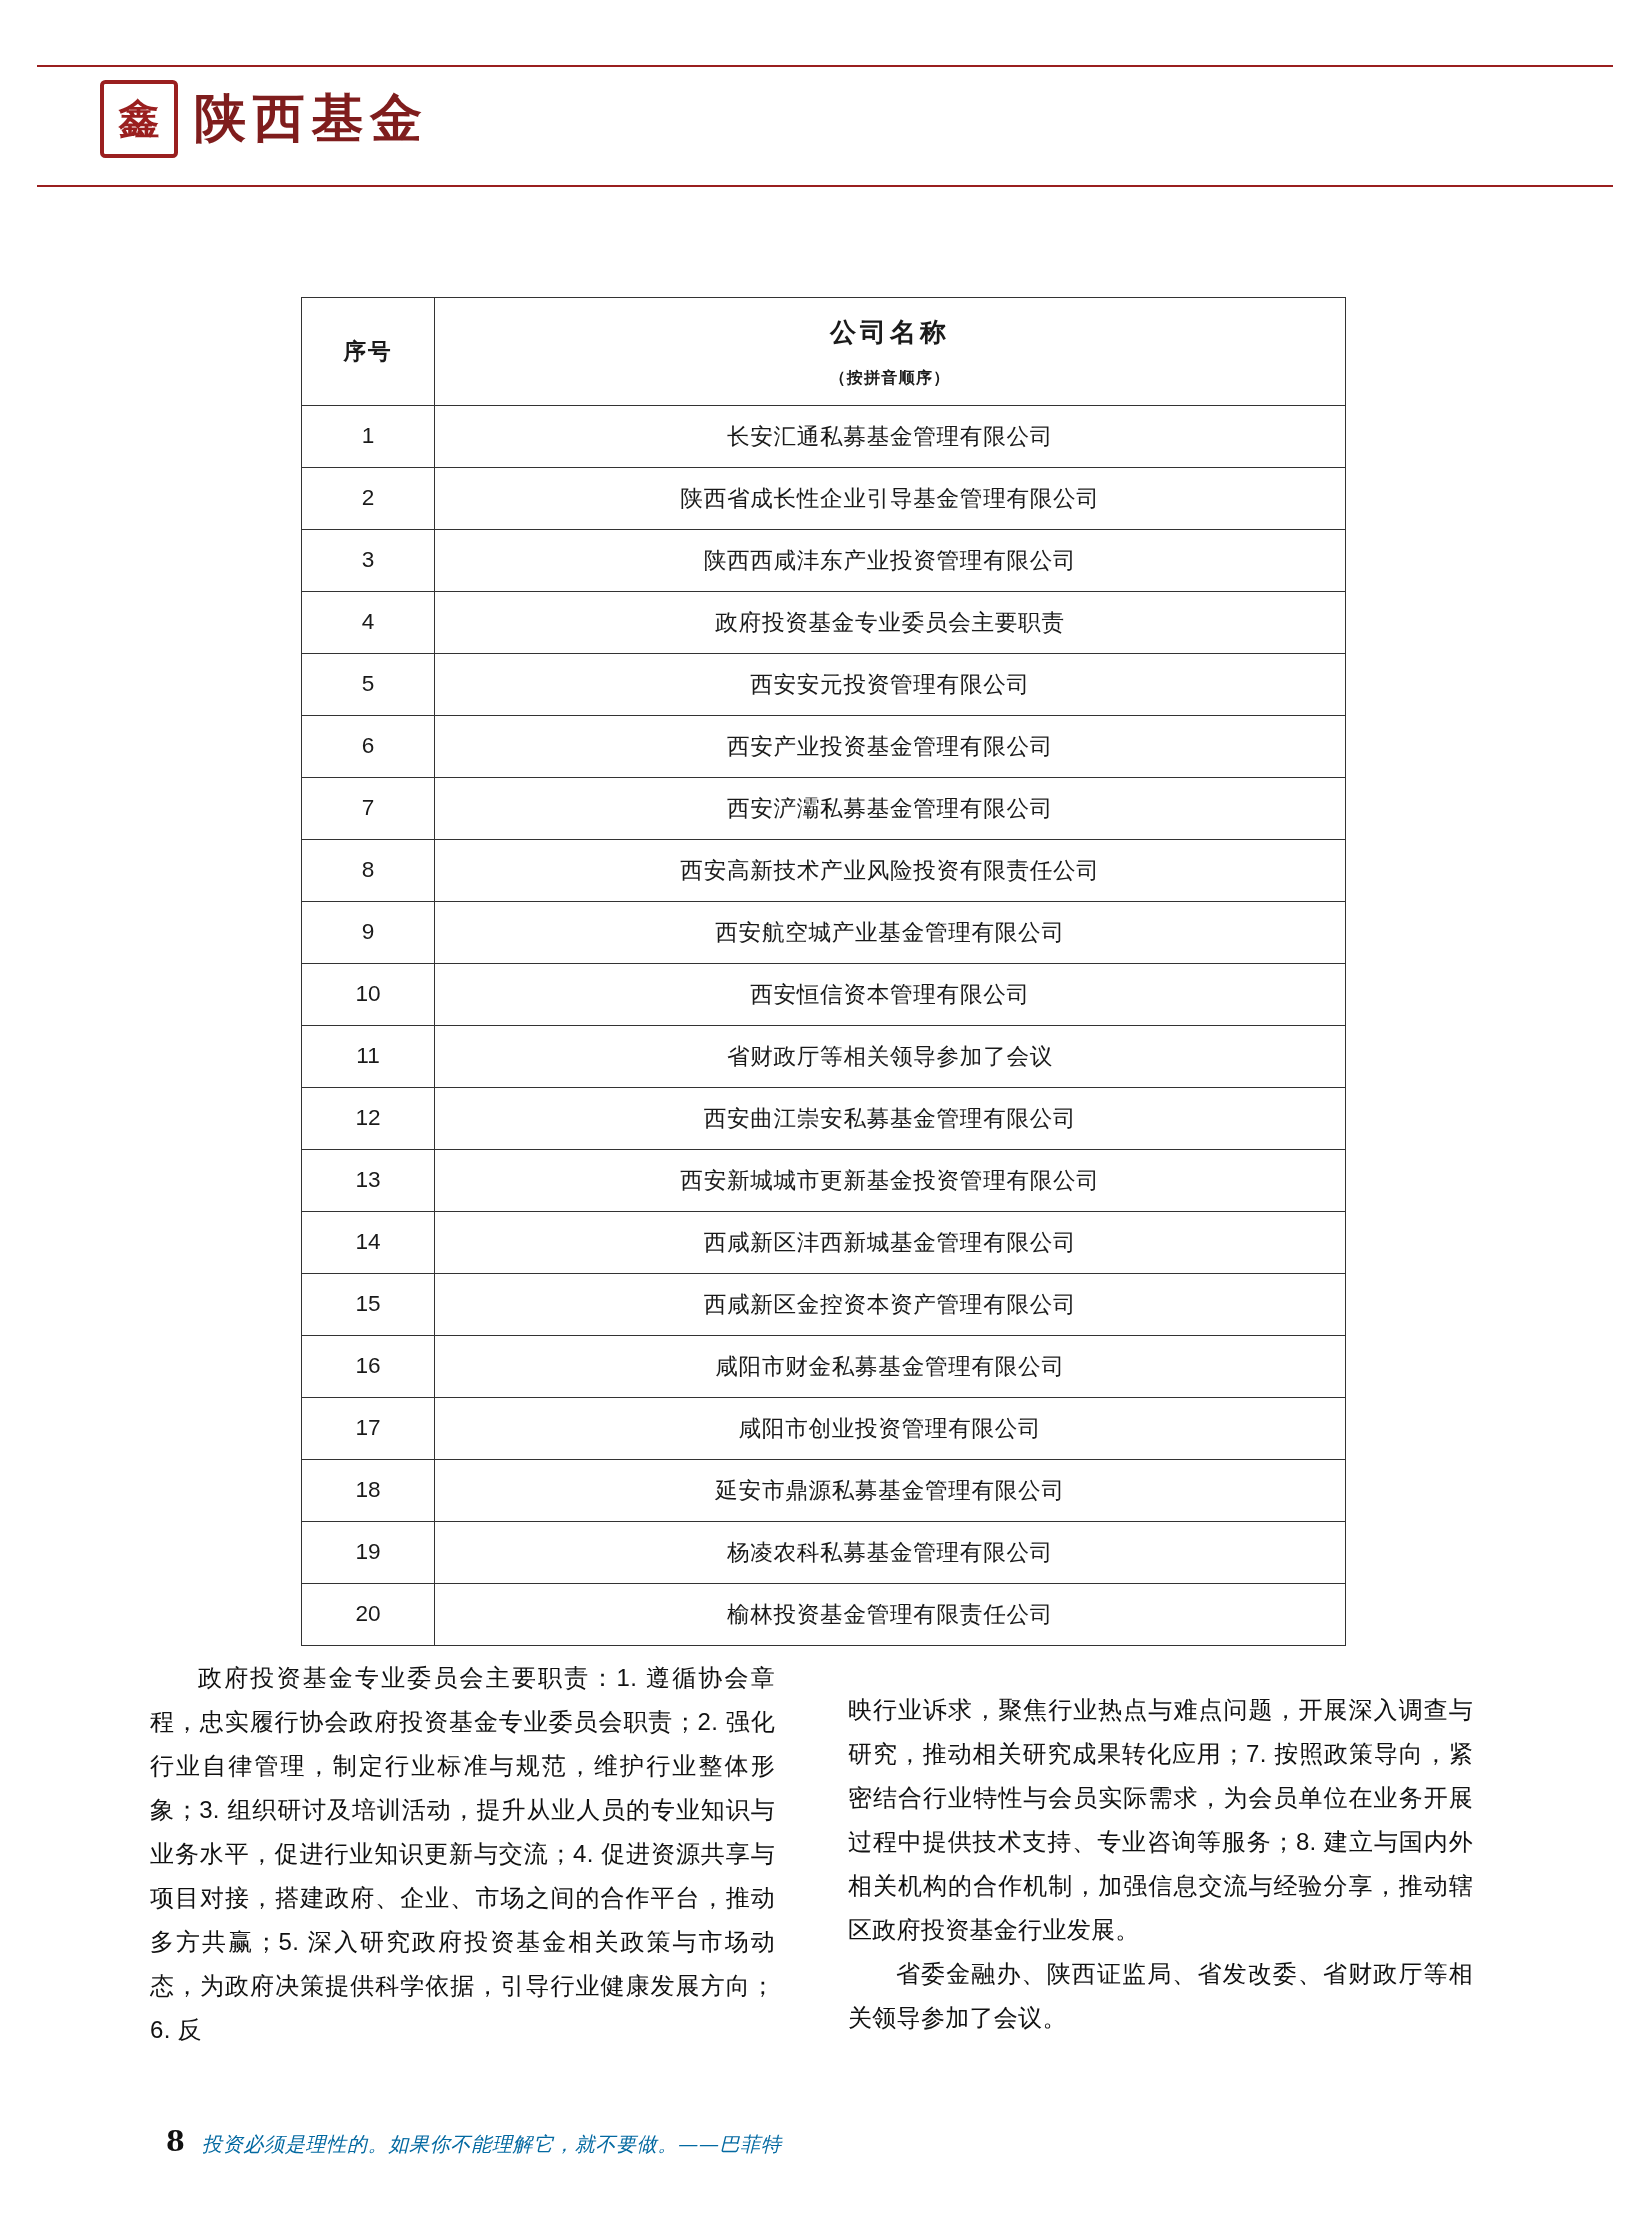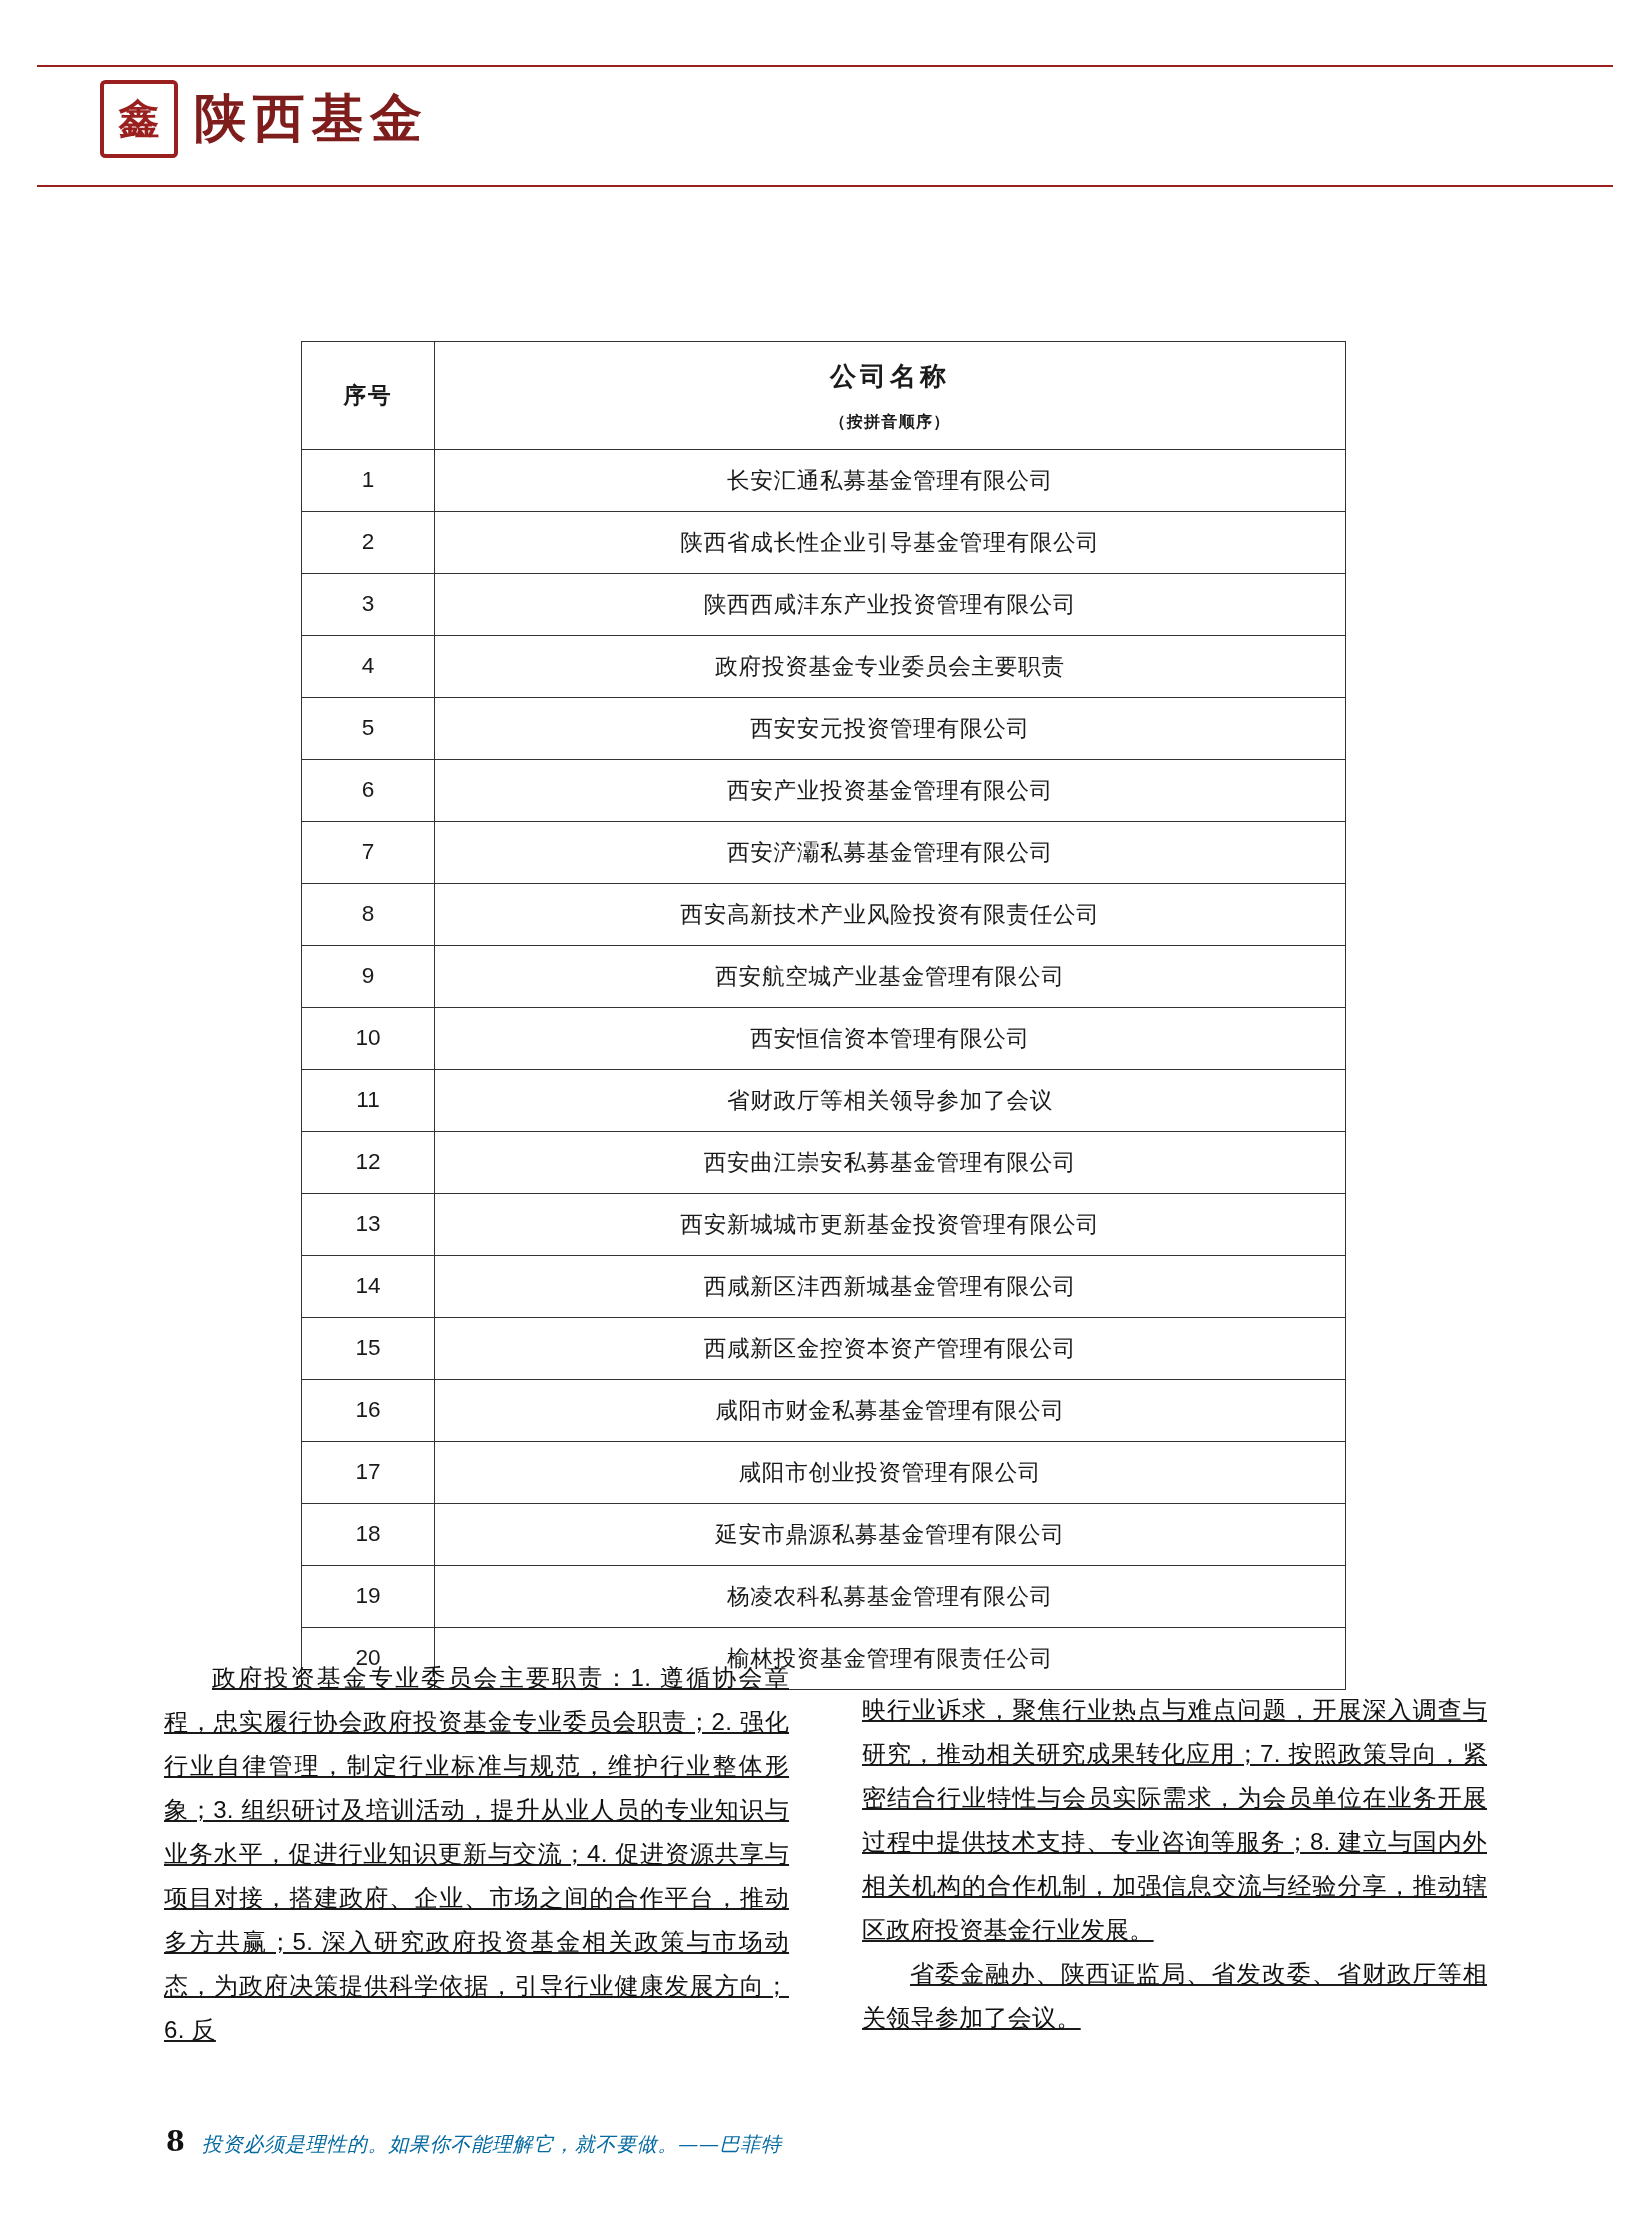--- a/index.html
+++ b/index.html
@@ -72,21 +72,20 @@
   }
 
   
   .company-table {
     position: absolute;
     left: 301px;
     top: 297px;
     width: 1044px;
     border-collapse: collapse;
     table-layout: fixed;
-    margin-top: 44px;
   }
   .company-table td, .company-table th {
     border: 1.3px solid #333333;
     text-align: center;
     vertical-align: middle;
     font-size: 22.6px;
     color: #1a1a1a;
     font-family: "Liberation Sans", sans-serif;
   }
   .col-idx { width: 133px; }
@@ -122,26 +121,25 @@
   }
   .row-name {
     height: 59px;
     font-size: 24px;
     letter-spacing: 0.7px;
   }
 
   
   .body-columns {
     position: absolute;
-    left: 164px;
+    left: 150px;
     top: 1656px;
     width: 1324px;
     display: flex;
     gap: 73px;
-    text-decoration: underline;
   }
   .col {
     width: 625px;
     font-size: 24px;
     line-height: 44px;
     letter-spacing: 0.3px;
     text-align: justify;
     color: #111111;
   }
   .col p {

